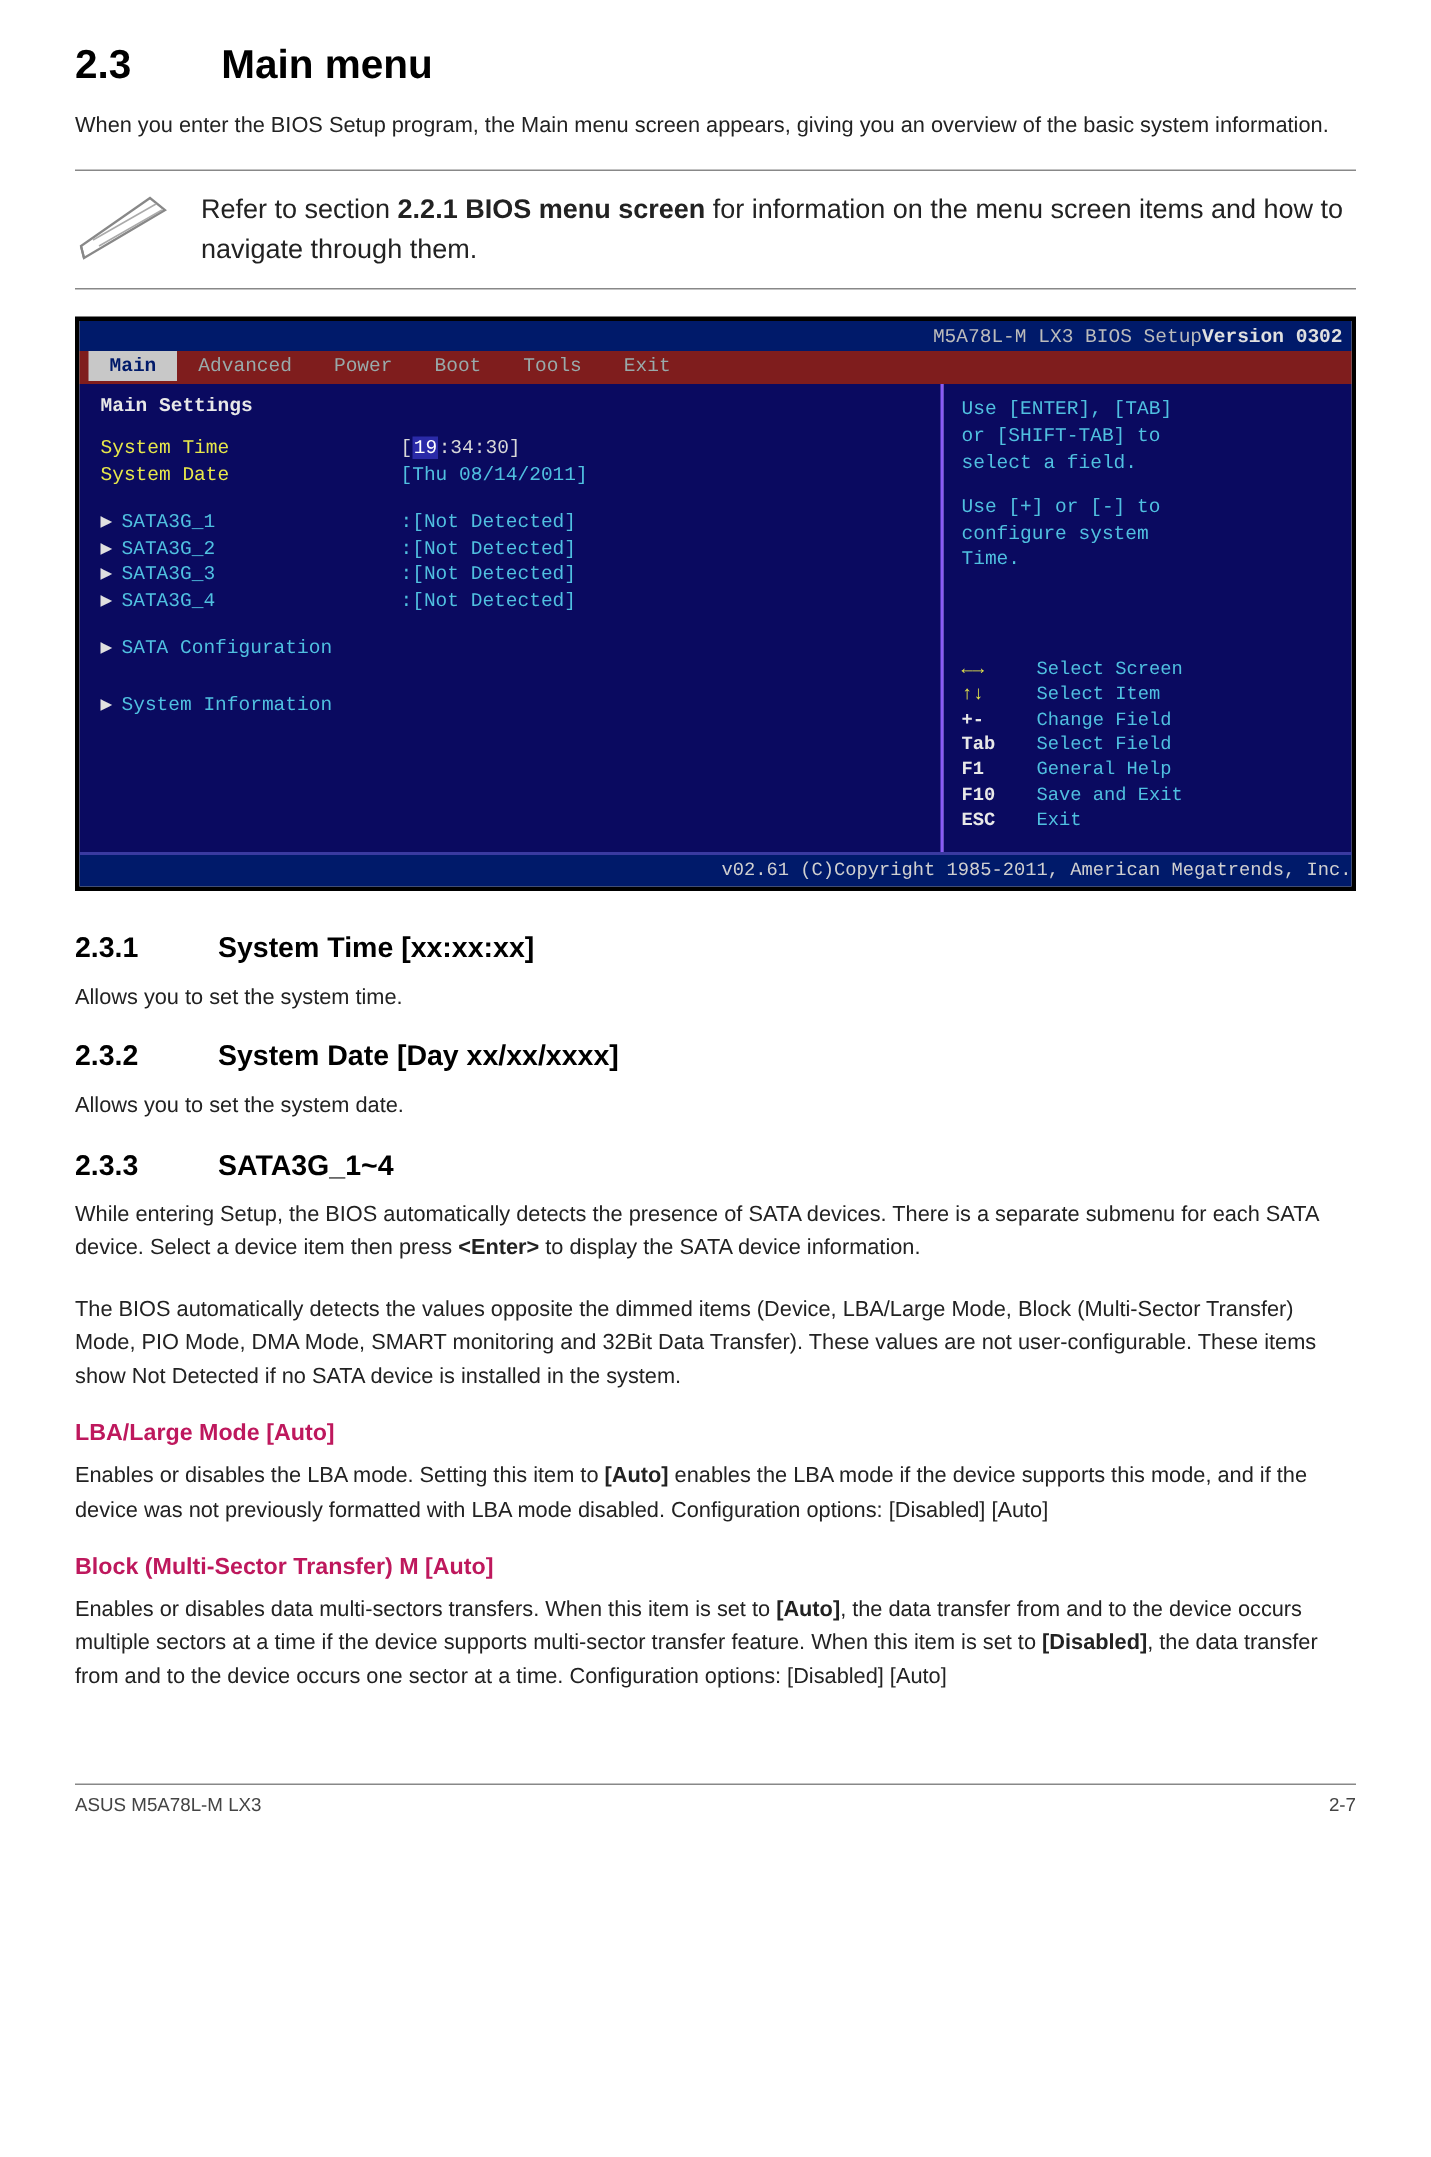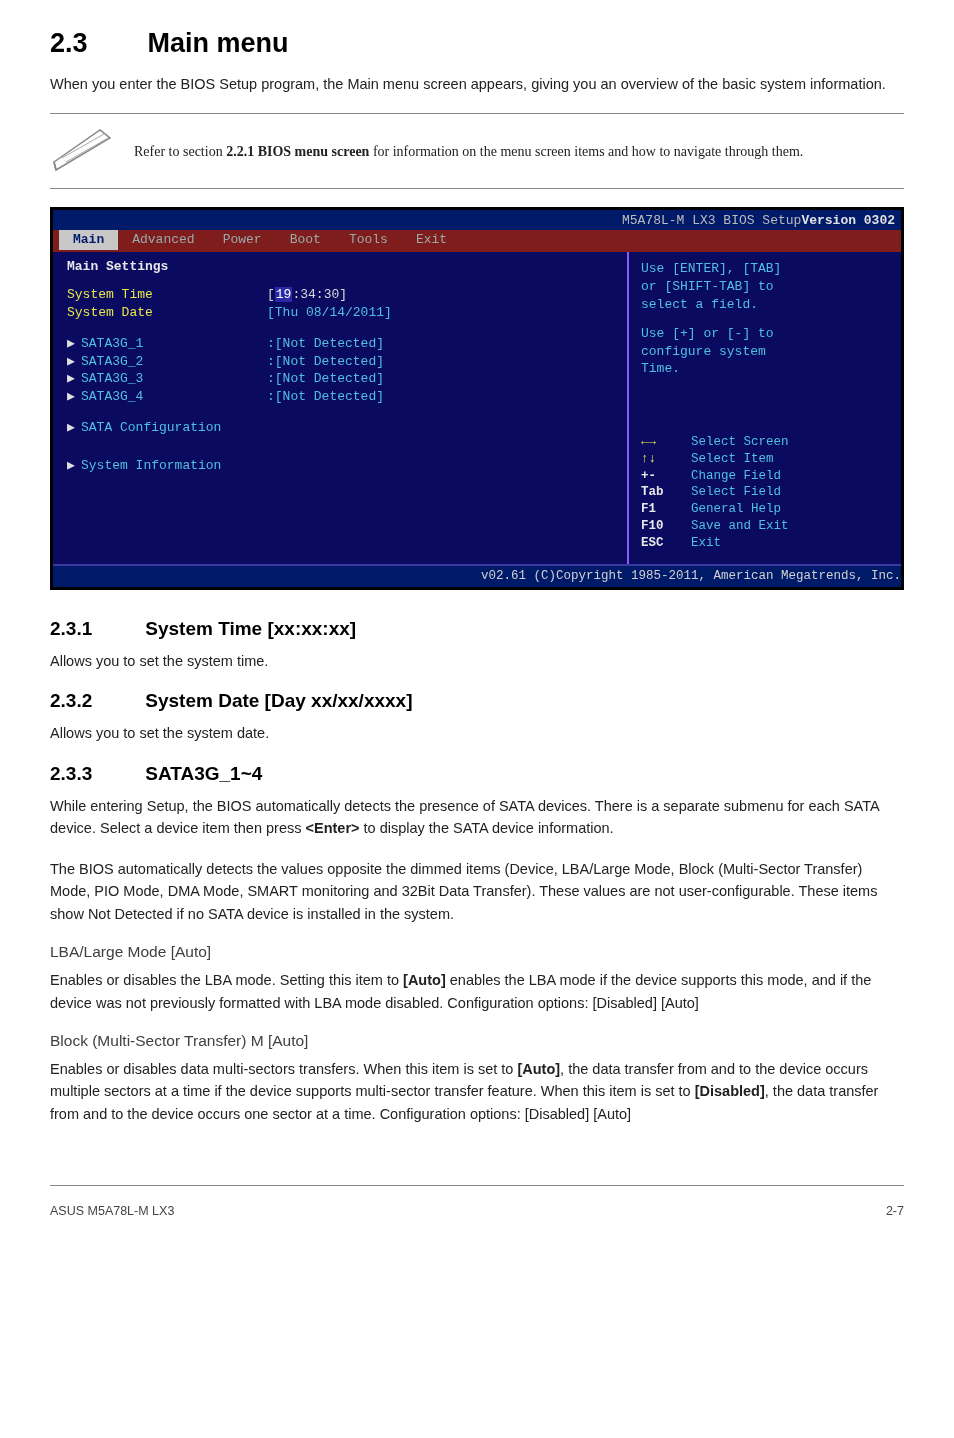--- a/index.html
+++ b/index.html
@@ -18,21 +18,21 @@
   .page{width:var(--page-w);margin:0 auto;padding:28px 50px 40px 50px;
     box-sizing:border-box;}
   h1.section{font-size:27px;font-weight:700;color:#000;margin:0 0 14px 0;}
   h1.section .num{display:inline-block;width:90px;}
   p.body{font-size:14.5px;line-height:1.55;margin:0 0 18px 0;}
   
   .note-wrap{border-top:1px solid #888;border-bottom:1px solid #888;
     padding:12px 0;margin:0 0 18px 0;display:flex;gap:22px;align-items:center;}
   .pencil{width:62px;flex:0 0 62px;}
   .pencil svg{width:62px;height:46px;}
-  .note-text{font-size:14px;line-height:1.5;font-family:Liberation Serif, serif;}
+  .note-text{font-size:18px;line-height:1.5;}
   
   .bios{border:3px solid #000;font-family:"Courier New",monospace;
     font-size:13px;line-height:1.35;margin:0 0 28px 0;}
   .bios-header{background:#001a6a;color:#bbb;display:flex;
     justify-content:space-between;padding:0 6px;height:20px;align-items:center;}
   .bios-header .right{color:#e0e0e0;font-weight:700;}
   .bios-menubar{background:#7f1d1d;color:#9aa;display:flex;padding:0 6px 2px 6px;gap:0;
     height:20px;align-items:flex-start;}
   .bios-menubar span{display:inline-block;padding:1px 14px;}
   .bios-menubar .selected{background:#c8c8c8;color:#001a6a;font-weight:700;}
@@ -51,25 +51,25 @@
   .cyan{color:var(--bios-cyan);}
   .helpkeys{margin-top:56px;color:#a8c8e8;font-size:12.5px;}
   .helpkeys .row{display:flex;}
   .helpkeys .kk{width:50px;color:#e8e8e8;font-weight:700;}
   .helpkeys .glyph{width:50px;color:var(--bios-yellow);font-weight:700;}
   .bios-footer{background:#001a6a;color:#d0d0d0;text-align:right;
     padding:2px 0;font-size:12.5px;border-top:2px solid #3a3aa0;}
   
   h2.sub{font-size:19px;font-weight:700;margin:18px 0 10px 0;color:#000;}
   h2.sub .num{display:inline-block;width:90px;}
-  h3.opt{font-size:15.5px;font-weight:400;margin:16px 0 8px 0;color:#404040;}
+  h3.opt{font-size:15.5px;font-weight:700;margin:16px 0 8px 0;color:#be185d;}
   strong{font-weight:700;}
   
   .pg-footer{display:flex;justify-content:space-between;
-    border-top:1px solid #888;margin-top:60px;padding-top:18px;
+    border-top:1px solid #888;margin-top:60px;padding-top:6px;
     font-size:12.5px;color:#444;gap:46px;}
 </style>
 </head>
 <body>
 
 <div class="page">
 
   <h1 class="section">
     <span class="num">2.3</span>
     <span>Main menu</span>

